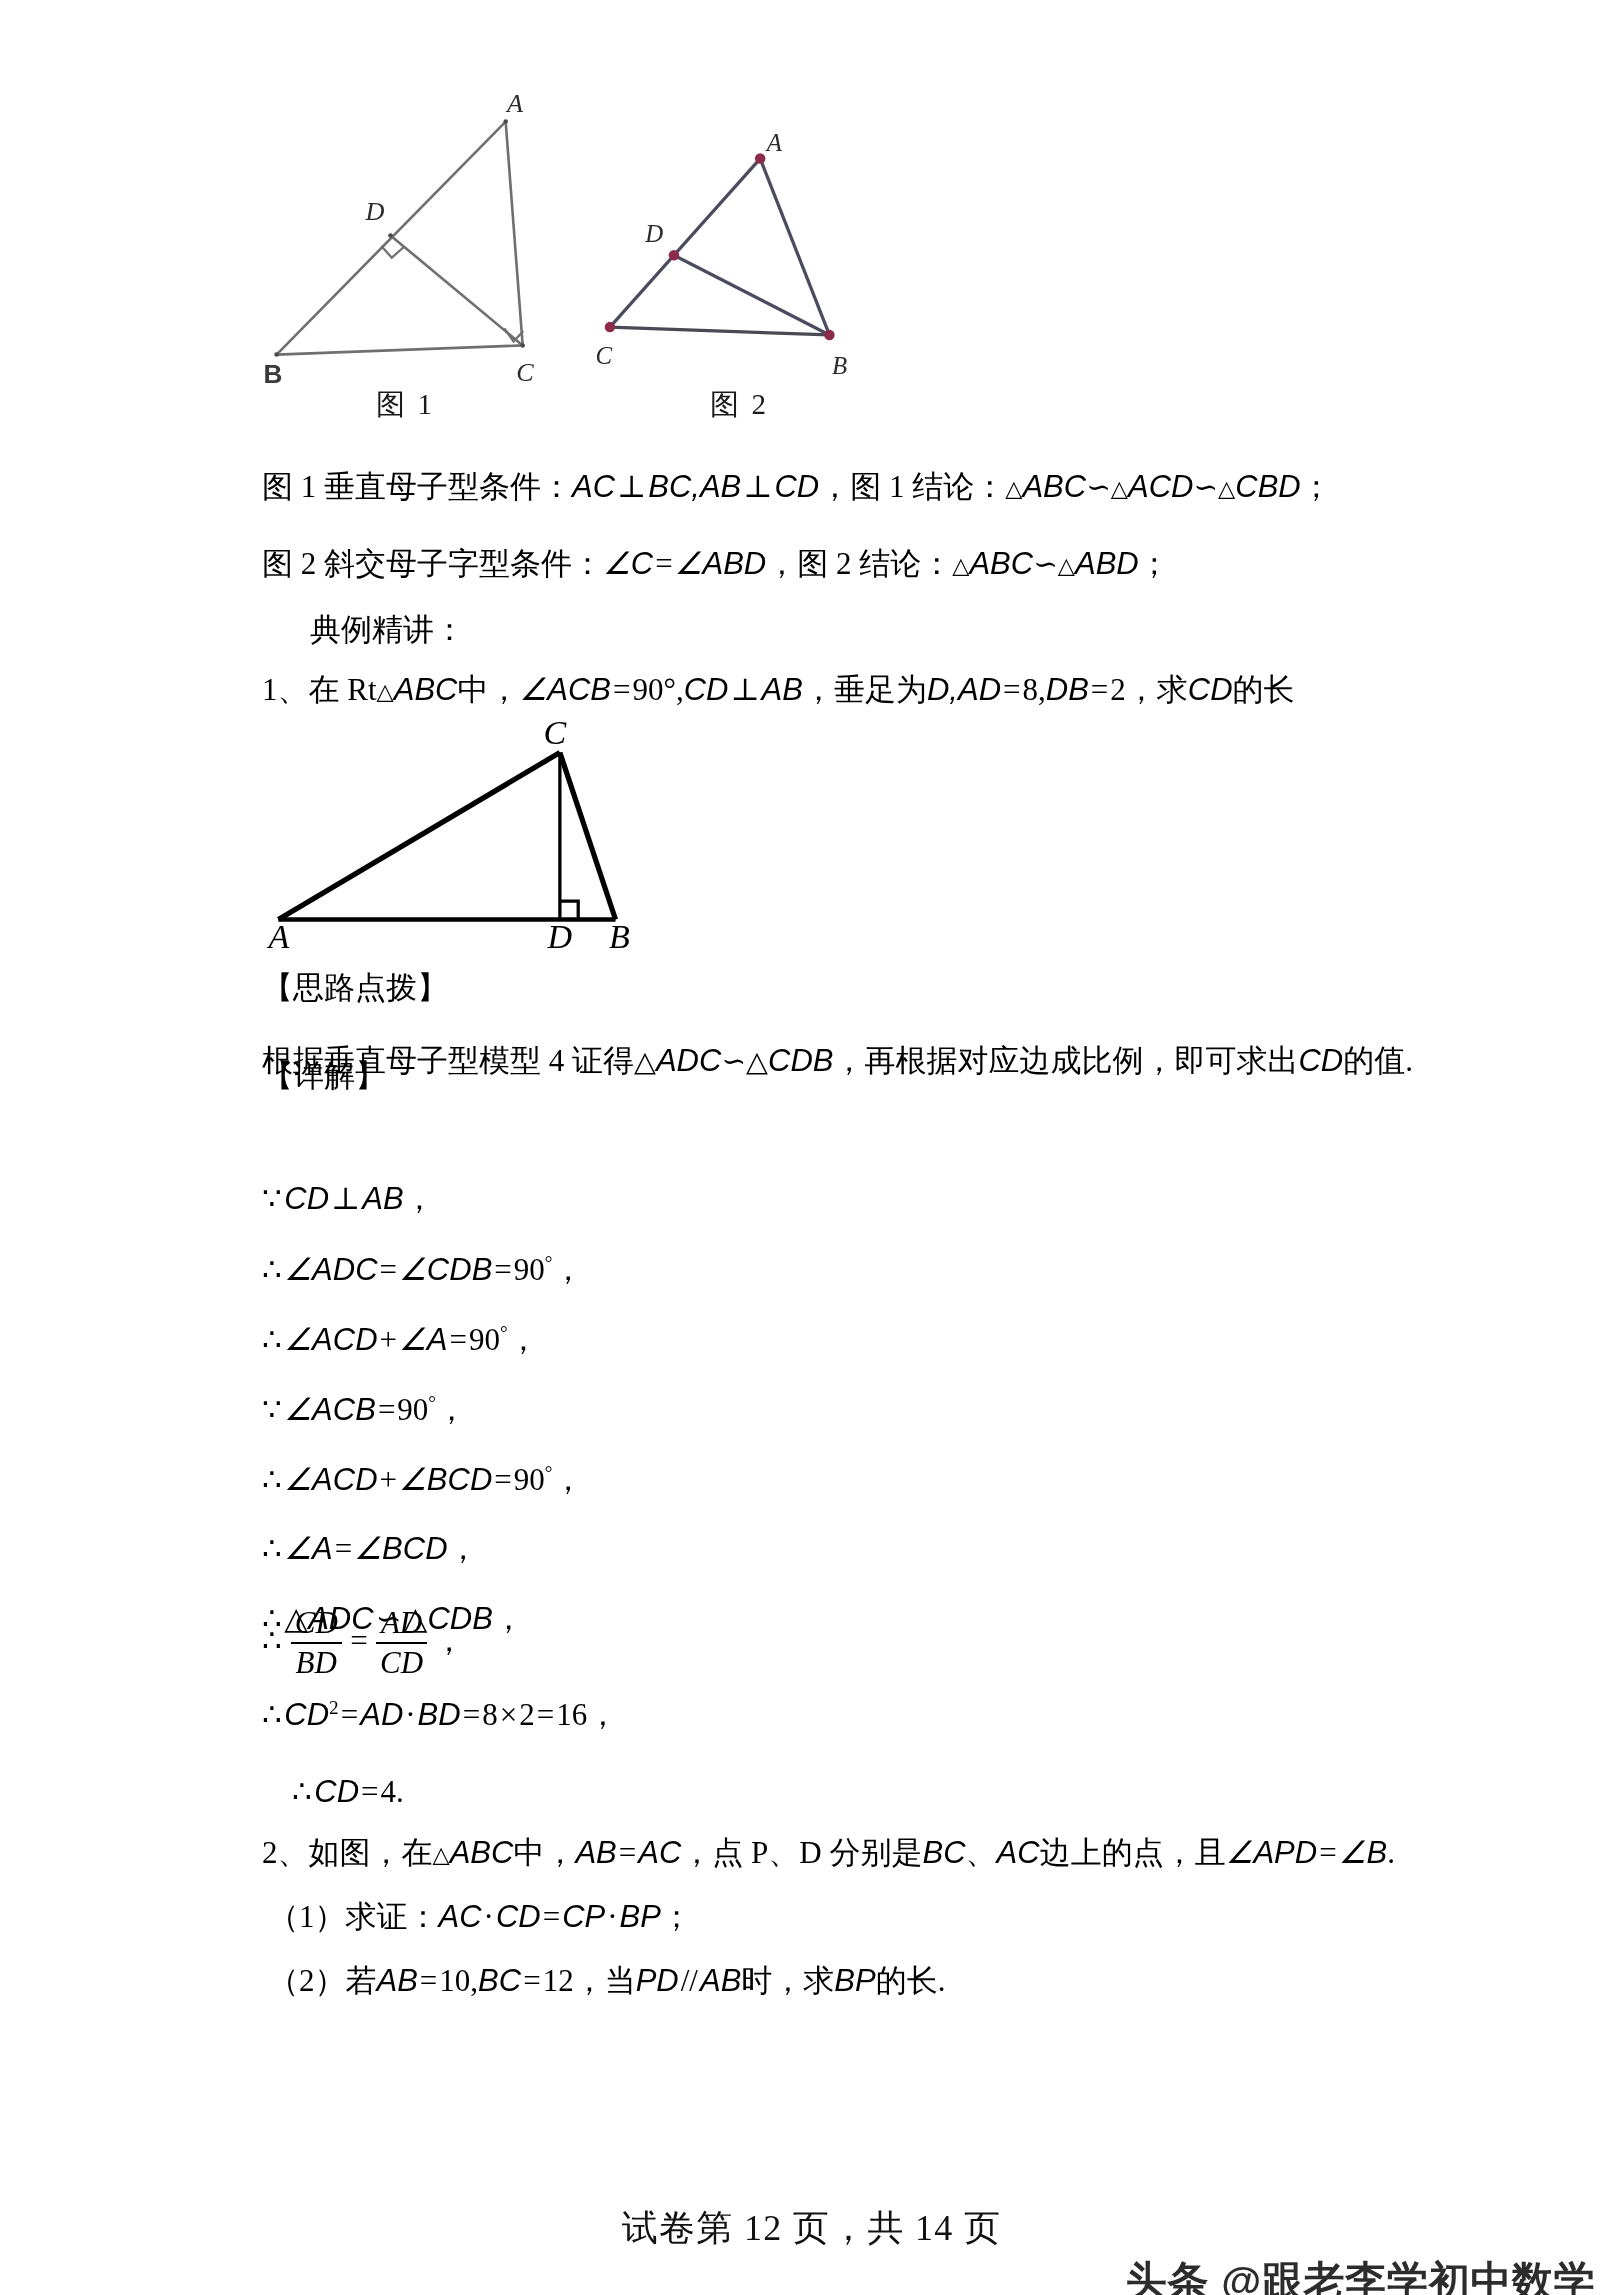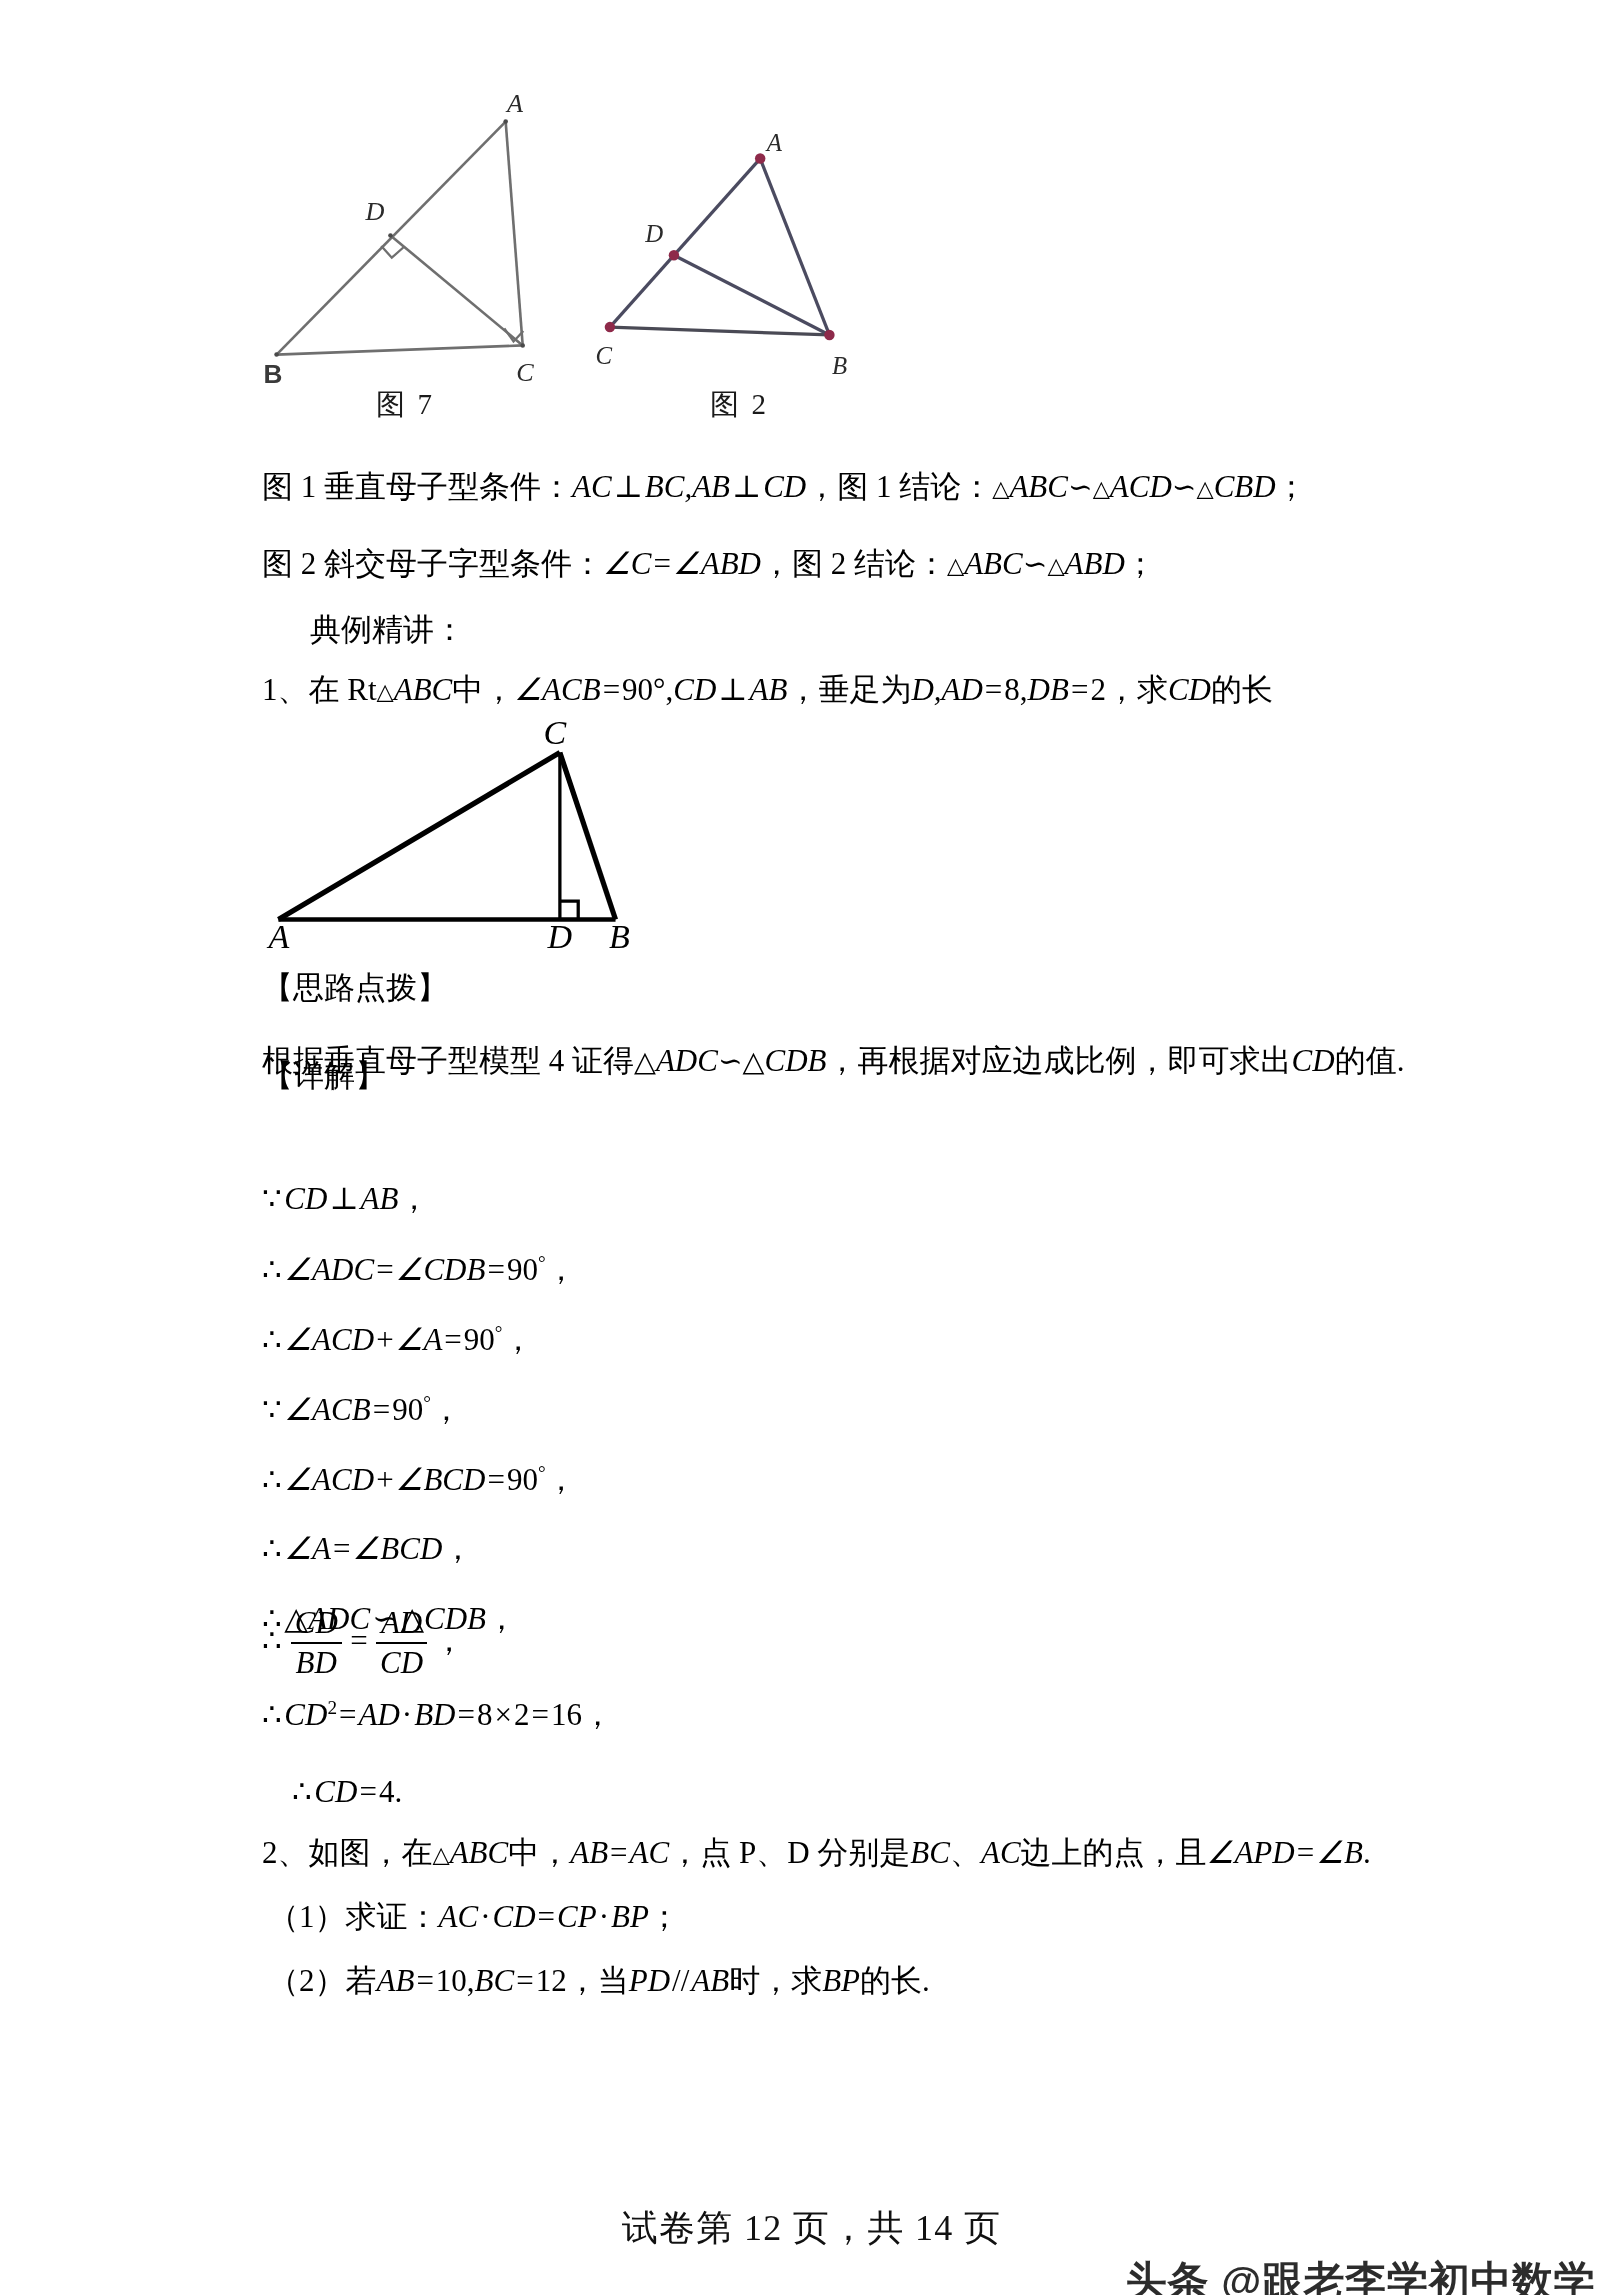--- a/index.html
+++ b/index.html
@@ -51,21 +51,21 @@
   .line {
     position: absolute;
     left: 262px;
     font-size: 31px;
     line-height: 1.0;
     color: #000;
     white-space: nowrap;
     font-family: "Liberation Serif", "DejaVu Serif", serif;
   }
   .cn { font-family: "Liberation Serif", "DejaVu Serif", serif; }
-  .mi { font-style: italic; font-family: Liberation Serif, serif; }
+  .mi { font-style: italic; font-family: Liberation Sans, sans-serif; }
   .mn { font-style: normal; }
   .op { font-style: normal; padding: 0 2px; }
   .sim { font-style: normal; font-size: 0.95em; }
   .tri { font-style: normal; font-size: 0.72em; vertical-align: 0.06em; }
   .tri-big { font-style: normal; font-size: 0.92em; }
   .sup { font-size: 0.62em; vertical-align: super; font-style: normal; }
   .deg { font-size: 0.62em; vertical-align: super; font-style: normal; }
   .becs, .thfr { font-style: normal; padding-right: 2.6px; }
 
   
@@ -170,21 +170,21 @@
         <circle cx="32" cy="300" r="8" fill="#8e2a4a"></circle>
         <circle cx="368" cy="312" r="8" fill="#8e2a4a"></circle>
         <text class="fig-label" x="272" y="30" font-size="38">A</text>
         <text class="fig-label" x="86" y="170" font-size="38">D</text>
         <text class="fig-label" x="10" y="356" font-size="38">C</text>
         <text class="fig-label" x="372" y="372" font-size="38">B</text>
       </svg>
     </div>
   </div>
 
-  <div class="fig-caption cap1">图 7</div>
+  <div class="fig-caption cap1">图 1</div>
   <div class="fig-caption cap2">图 2</div>
 
   <div class="line" style="top:471px;">
     <span class="cn">图 1 垂直母子型条件：</span><span class="mi">AC</span><span class="op">⊥</span><span class="mi">BC,</span><span class="mi">AB</span><span class="op">⊥</span><span class="mi">CD</span><span class="cn">，图 1 结论：</span><span class="tri">△</span><span class="mi">ABC</span><span class="sim">∽</span><span class="tri">△</span><span class="mi">ACD</span><span class="sim">∽</span><span class="tri">△</span><span class="mi">CBD</span><span class="cn">；</span>
   </div>
 
   <div class="line" style="top:548px;">
     <span class="cn">图 2 斜交母子字型条件：</span><span class="mi">∠C</span><span class="op">=</span><span class="mi">∠ABD</span><span class="cn">，图 2 结论：</span><span class="tri">△</span><span class="mi">ABC</span><span class="sim">∽</span><span class="tri">△</span><span class="mi">ABD</span><span class="cn">；</span>
   </div>
 

